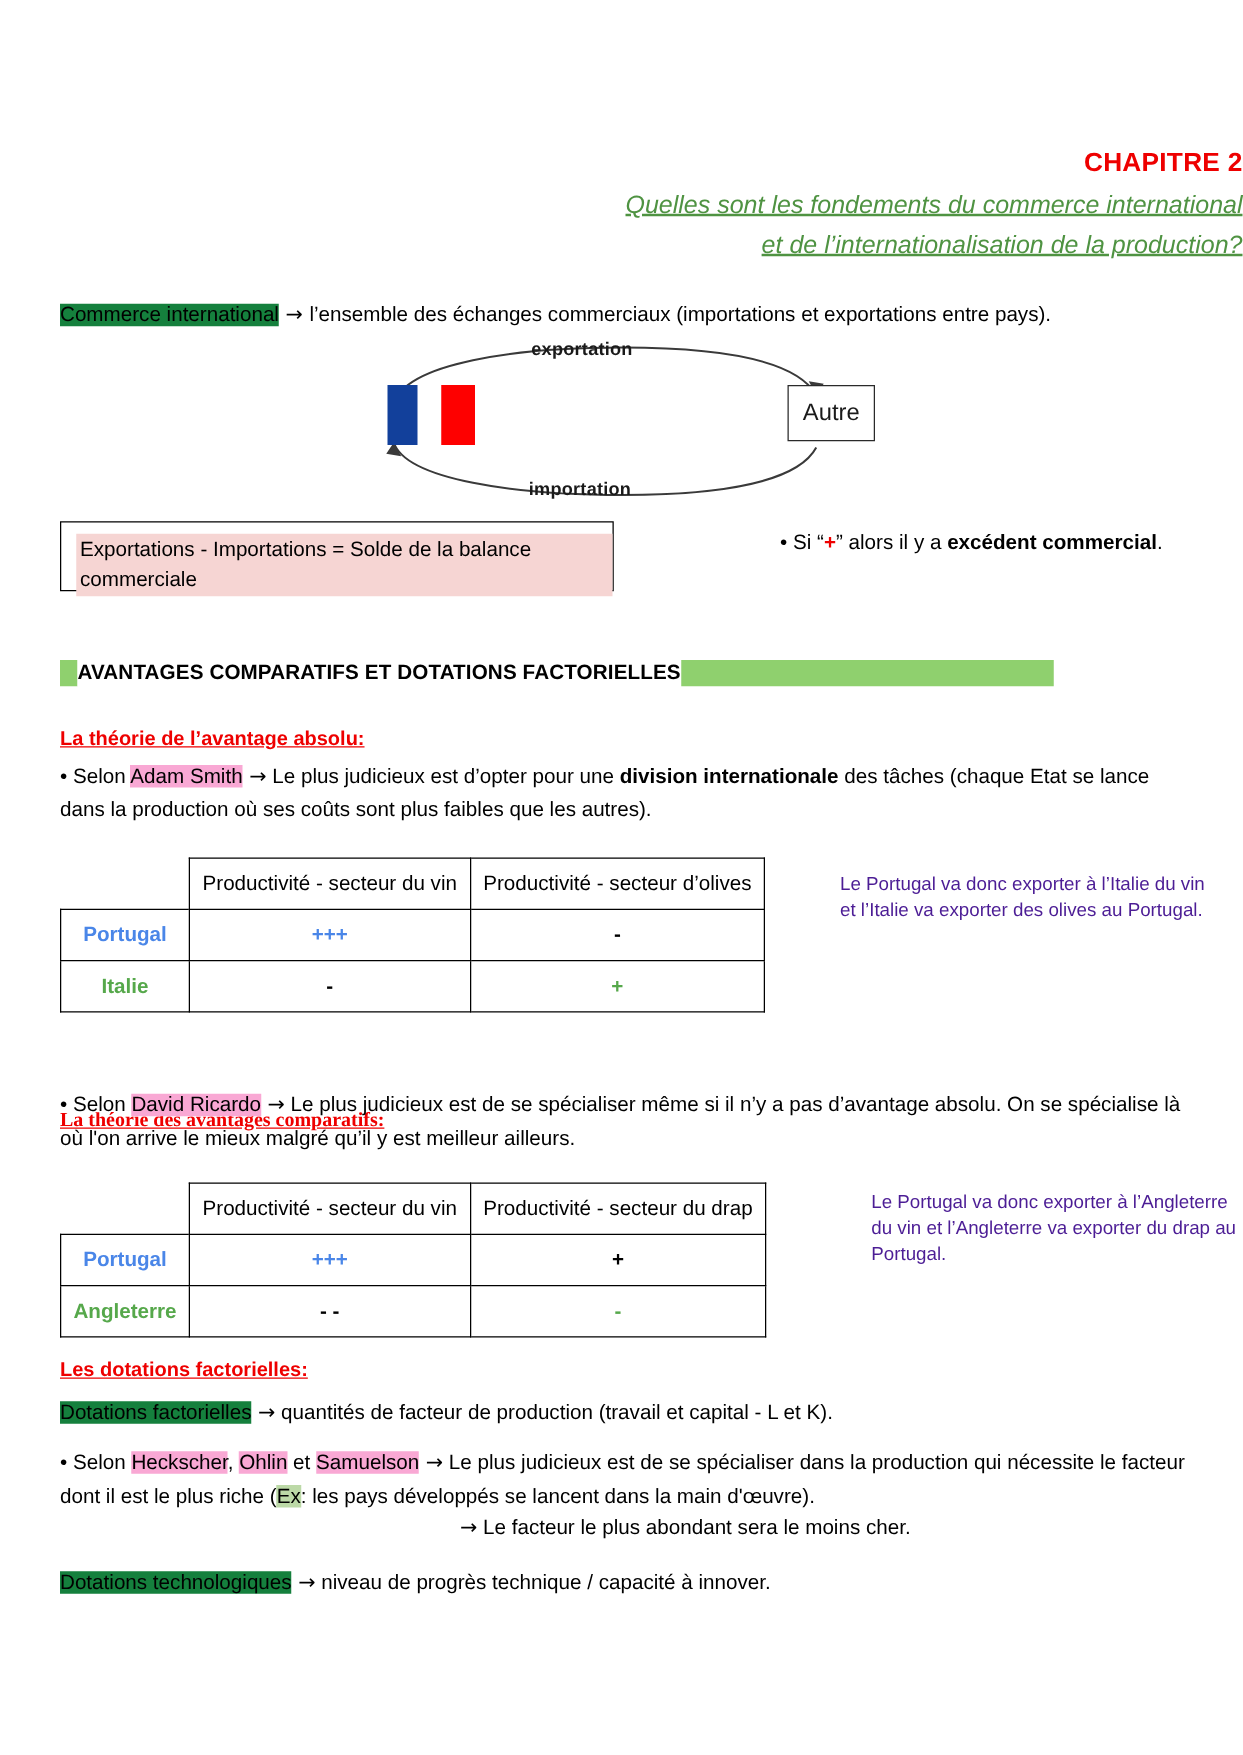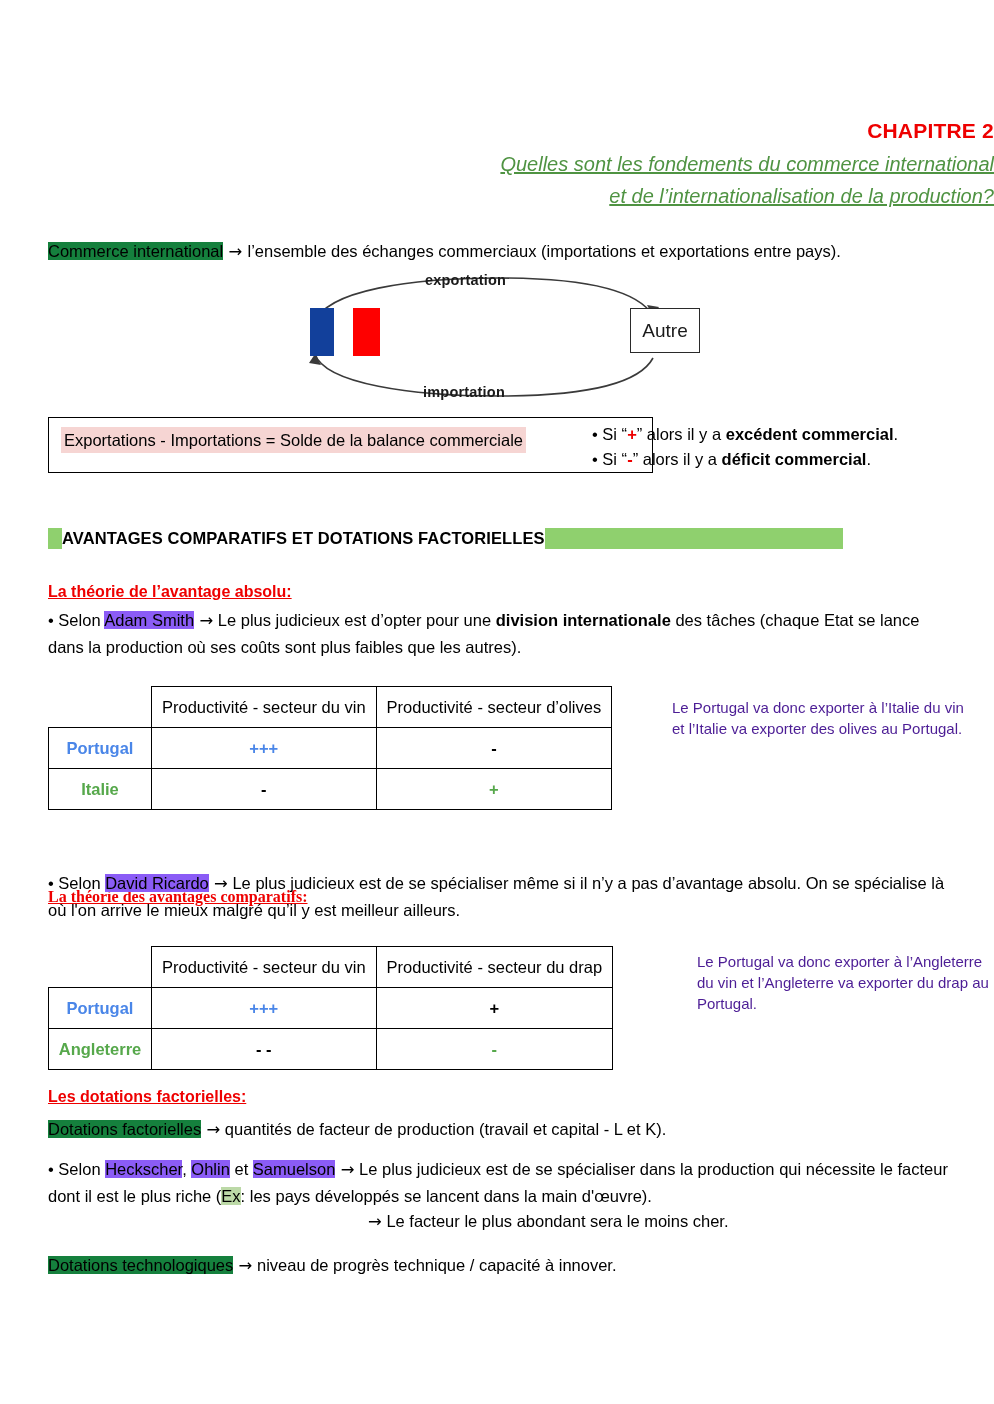--- a/index.html
+++ b/index.html
@@ -48,21 +48,21 @@
 
   
   .para {
     position: absolute;
     font-size: 16.5px;
     line-height: 27px;
     color: #000;
   }
   .hl-yellow { background: #15803d; }
   .hl-pink   { background: #f6d5d3; }
-  .hl-orange { background: #8b5cf6; }
+  .hl-orange { background: #f9a8d4; }
   .hl-green  { background: #bcd9a7; }
   b { font-weight: bold; }
   .redb { color: #ee0000; font-weight: bold; }
 
   
   .diagram {
     position: absolute;
     left: 293px; top: 266px;
     width: 410px; height: 142px;
   }
@@ -100,34 +100,34 @@
     color: #1a1a1a;
     letter-spacing: 0.2px;
   }
   .diag-label.exp { left: 132px; top: 6px; }
   .diag-label.imp { left: 130px; top: 118px; }
 
   
   .balance-box {
     position: absolute;
     left: 48px; top: 417px;
-    width: 605px; height: 56px;
+    width: 443px; height: 56px;
     border: 1.6px solid #000;
     box-sizing: border-box;
   }
   .balance-text {
     position: absolute;
     left: 12px; top: 9px;
     font-size: 16.5px;
     line-height: 24px;
     padding: 1px 3px;
   }
   .balance-bullets {
     position: absolute;
-    left: 592px; top: 422px;
+    left: 624px; top: 422px;
     font-size: 16.5px;
     line-height: 25px;
   }
 
   
   .section-header {
     position: absolute;
     left: 48px; top: 528px;
     height: 21px;
     display: flex;
@@ -229,23 +229,20 @@
     <div class="diag-label imp">importation</div>
   </div>
 
   <div class="balance-box">
     <div class="balance-text hl-pink">Exportations - Importations = Solde de la balance commerciale</div>
   </div>
   <div class="balance-bullets">
     <div>
       <span>• Si “</span><span class="redb">+</span><span>” alors il y a </span><b>excédent commercial</b><span>.</span>
     </div>
-    <div>
-      <span>• Si “</span><span class="redb">-</span><span>” alors il y a </span><b>déficit commercial</b><span>.</span>
-    </div>
   </div>
 
   <div class="section-header">
     <span class="leadbar"></span>
       <span class="sh-text">AVANTAGES COMPARATIFS ET DOTATIONS FACTORIELLES</span>
       <span class="tailbar"></span>
   </div>
 
   <div class="sub-head" style="left:48px; top:583px;">La théorie de l’avantage absolu:</div>
   <div class="para" style="left:48px; top:607px; width:900px;">

